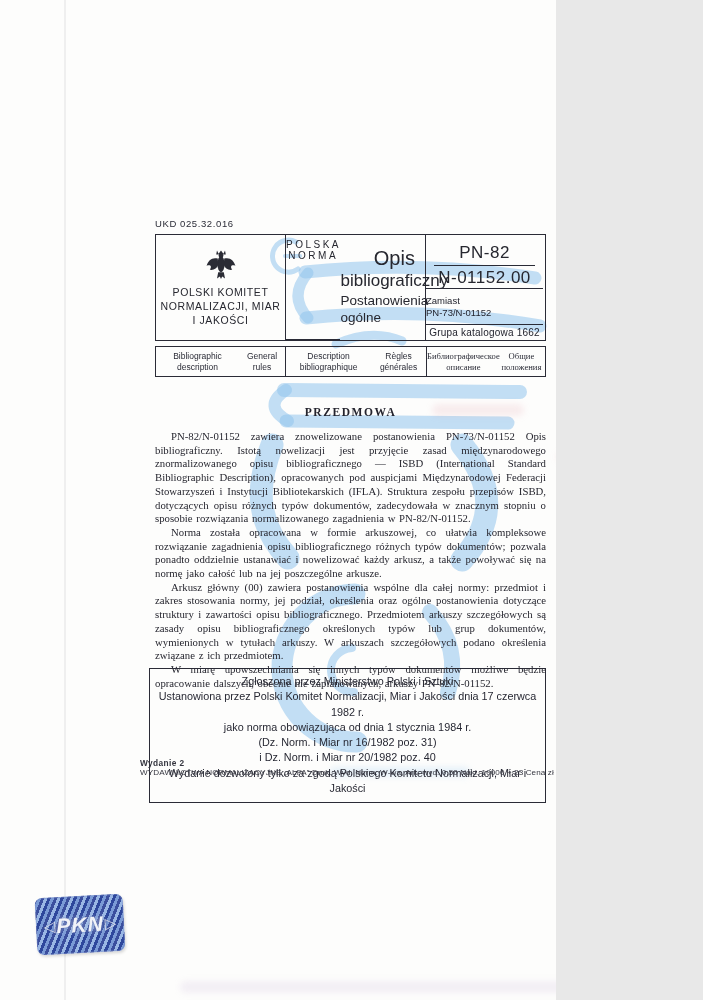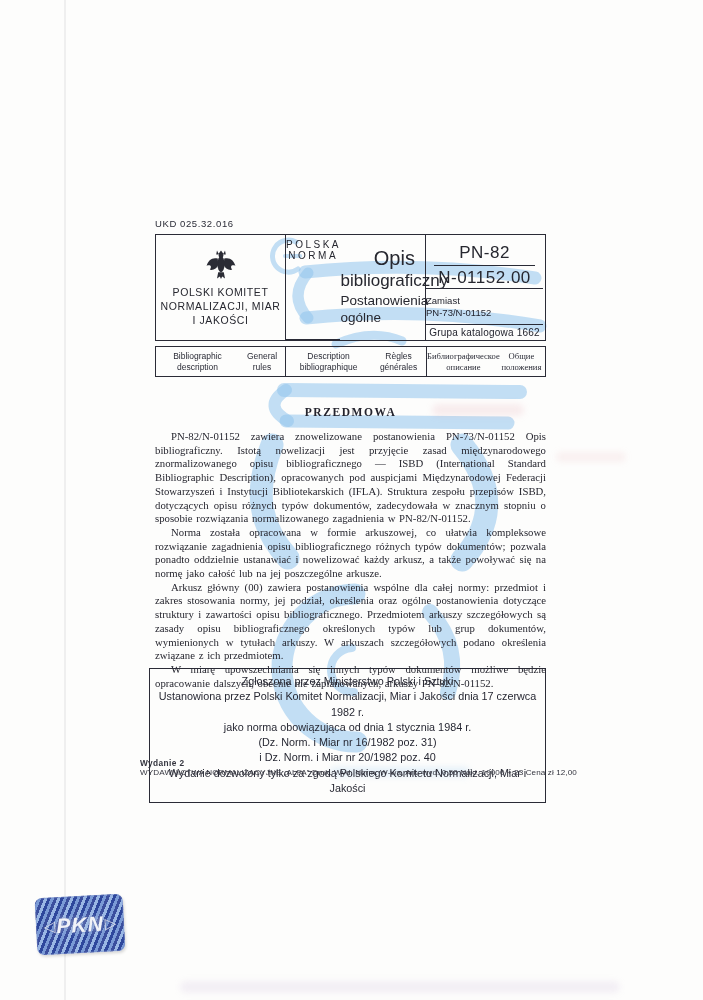--- a/index.html
+++ b/index.html
@@ -1,17 +1,17 @@
 <!DOCTYPE html>
 <html><head>
 <meta charset="utf-8">
 <style>
   html,body{margin:0;padding:0;background:#e8e8e8;}
   .page{
-    position:relative;width:703px;height:1000px;background:#fdfdfc;
+    position:relative;width:556px;height:1000px;background:#fdfdfc;
     overflow:hidden;font-family:"Liberation Sans",sans-serif;color:#23242e;
   }
   .layer{position:absolute;inset:0;pointer-events:none;}
   .content{position:absolute;inset:0;z-index:2;}
   
   .paper-edge{position:absolute;left:64px;top:0;width:2px;height:100%;
     background:rgba(190,192,198,.22);z-index:1;}
   
   .smudge{position:absolute;border-radius:6px;filter:blur(3px);z-index:1;}
   

